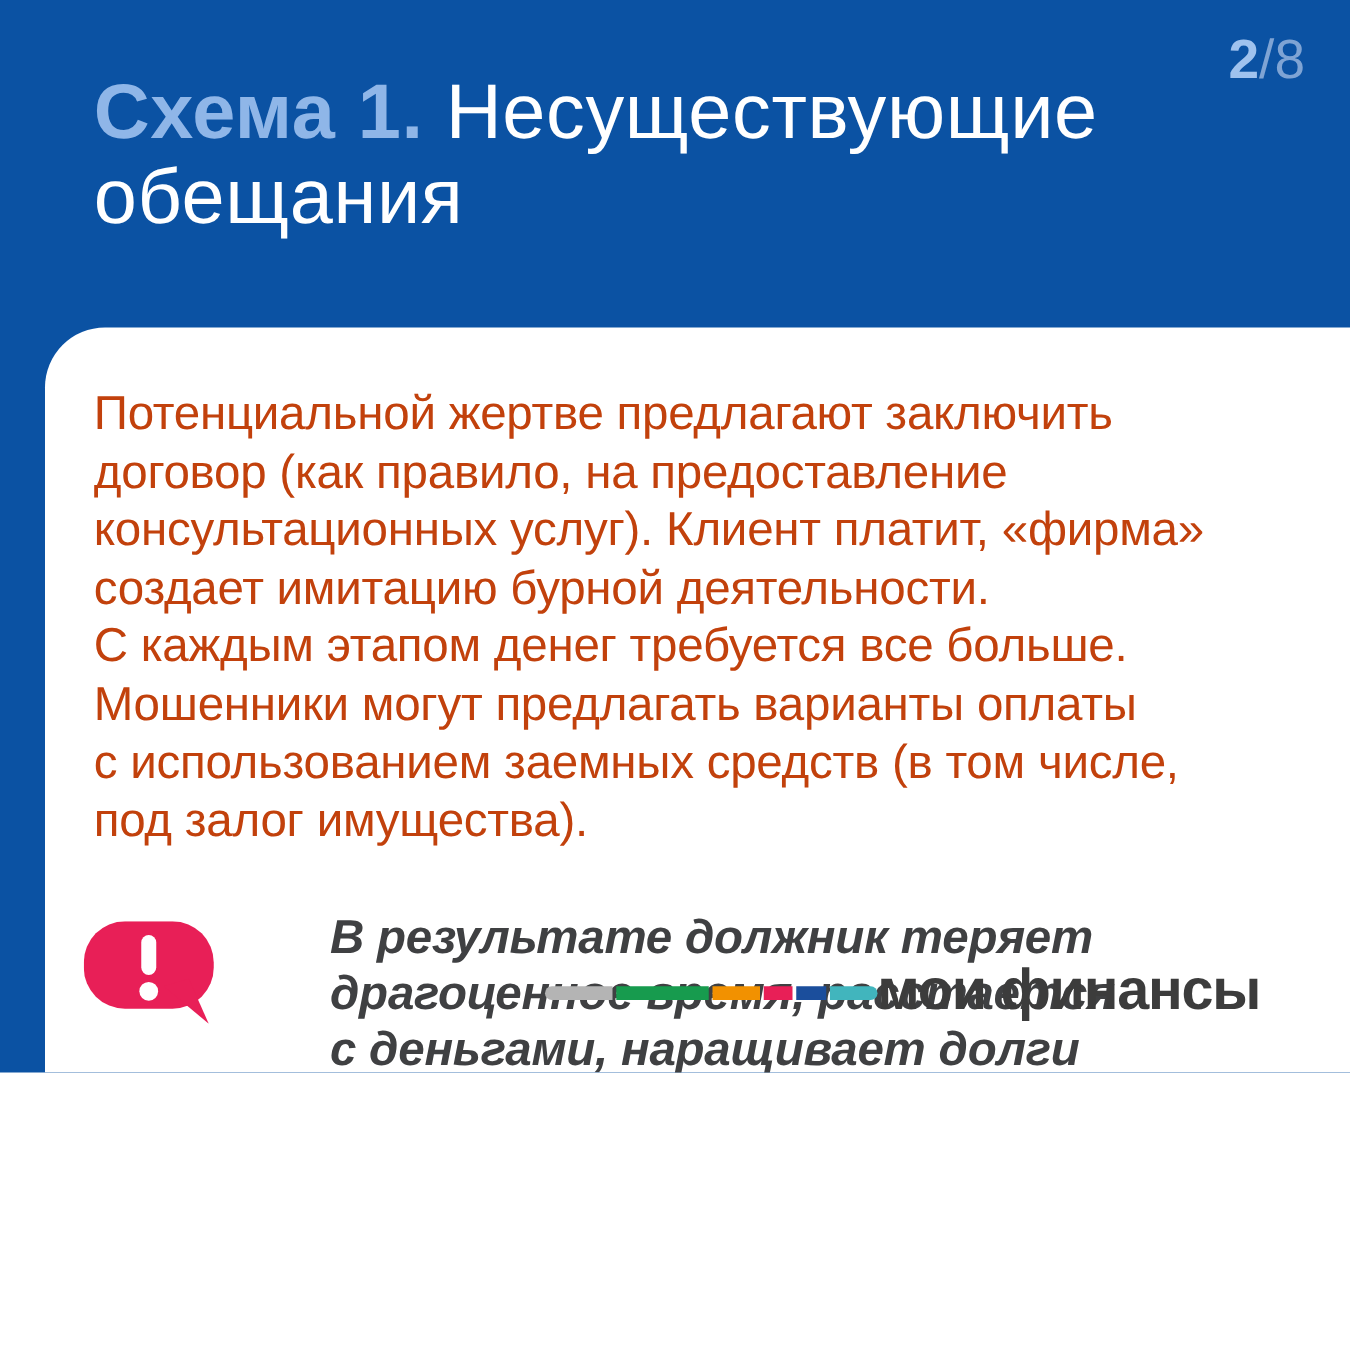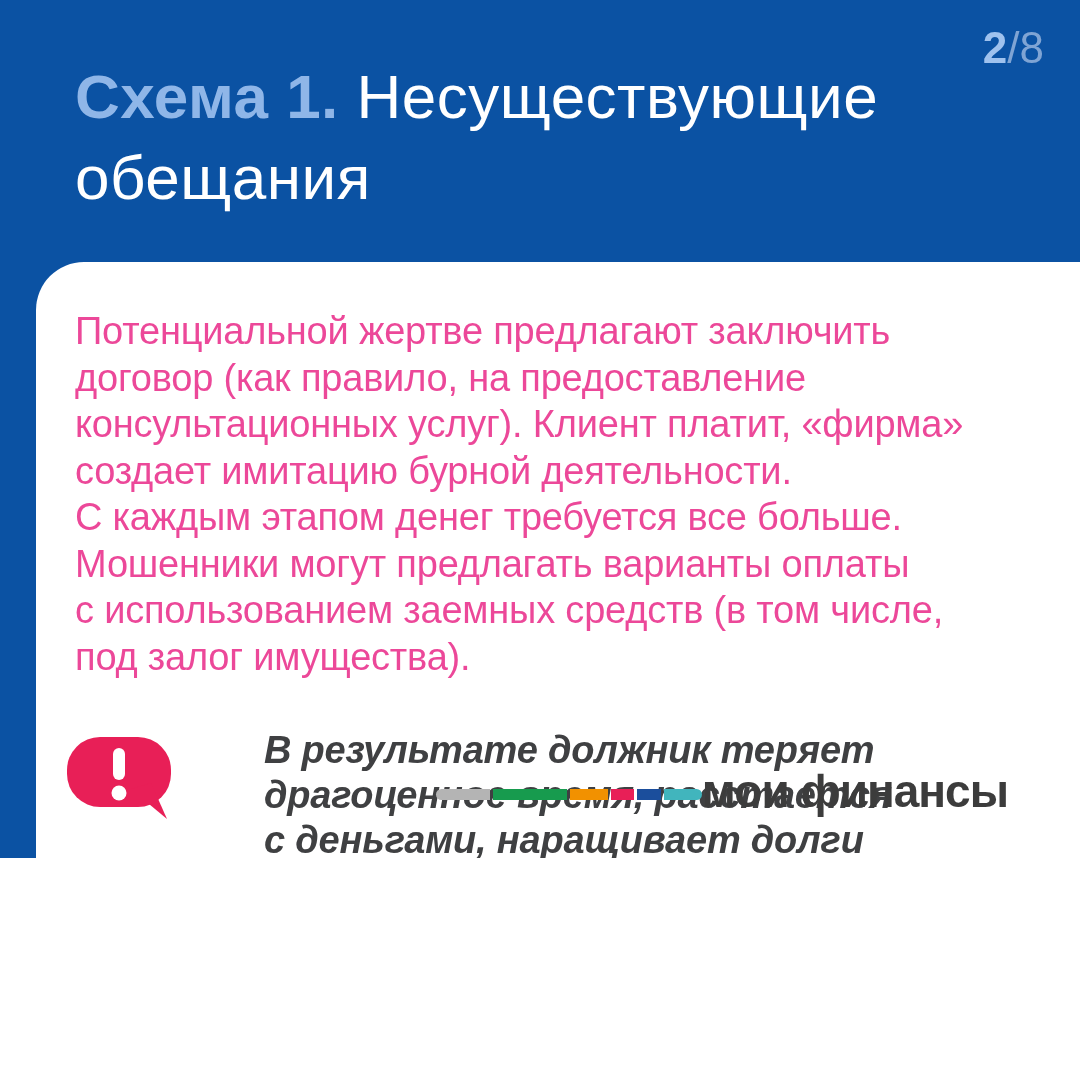--- a/index.html
+++ b/index.html
@@ -13,21 +13,21 @@
   }
   .page-indicator {
     position: absolute; top: 26px; right: 36px;
     font-size: 44px; line-height: 1;
   }
   .page-indicator .current { color: #9FC2EE; font-weight: bold; }
   .page-indicator .sep     { color: #7FA4D4; font-weight: normal; }
   .page-indicator .total   { color: #7FA4D4; font-weight: normal; }
   h1.title {
     position: absolute; top: 56px; left: 75px; width: 900px;
-    font-size: 62px; line-height: 81px; font-weight: normal;
+    font-size: 62px; line-height: 68px; font-weight: normal;
     color: #FFFFFF; letter-spacing: 0.5px;
   }
   h1.title .accent { color: #8FB6E8; font-weight: bold; }
   .card {
     position: absolute; left: 36px; top: 262px; right: 0; bottom: 0;
     background: #FFFFFF;
     border-top-left-radius: 48px;
   }
   .body-text {
     position: absolute; left: 39px; top: 46px; width: 980px;
@@ -74,21 +74,21 @@
   <div class="page-indicator">
     <span class="current" style="color: rgb(159, 194, 238);">2</span><span class="sep" style="color: rgb(127, 164, 212);">/</span><span class="total" style="color: rgb(127, 164, 212);">8</span>
   </div>
 
   <h1 class="title">
     <span class="accent" style="color: rgb(143, 182, 232);">Схема 1.</span><span> Несуществующие обещания</span>
   </h1>
 
   <div class="card" style="background-color: rgb(255, 255, 255);">
 
-    <p class="body-text" style="color: #ec4899;">Потенциальной жертве предлагают заключить
+    <p class="body-text" style="color: #c2410c;">Потенциальной жертве предлагают заключить
 договор (как правило, на предоставление
 консультационных услуг). Клиент платит, «фирма»
 создает имитацию бурной деятельности.
 С каждым этапом денег требуется все больше.
 Мошенники могут предлагать варианты оплаты
 с использованием заемных средств (в том числе,
 под залог имущества).</p>
 
     <div class="callout">
       <svg class="callout-icon" viewBox="0 0 113 82" xmlns="http://www.w3.org/2000/svg">

